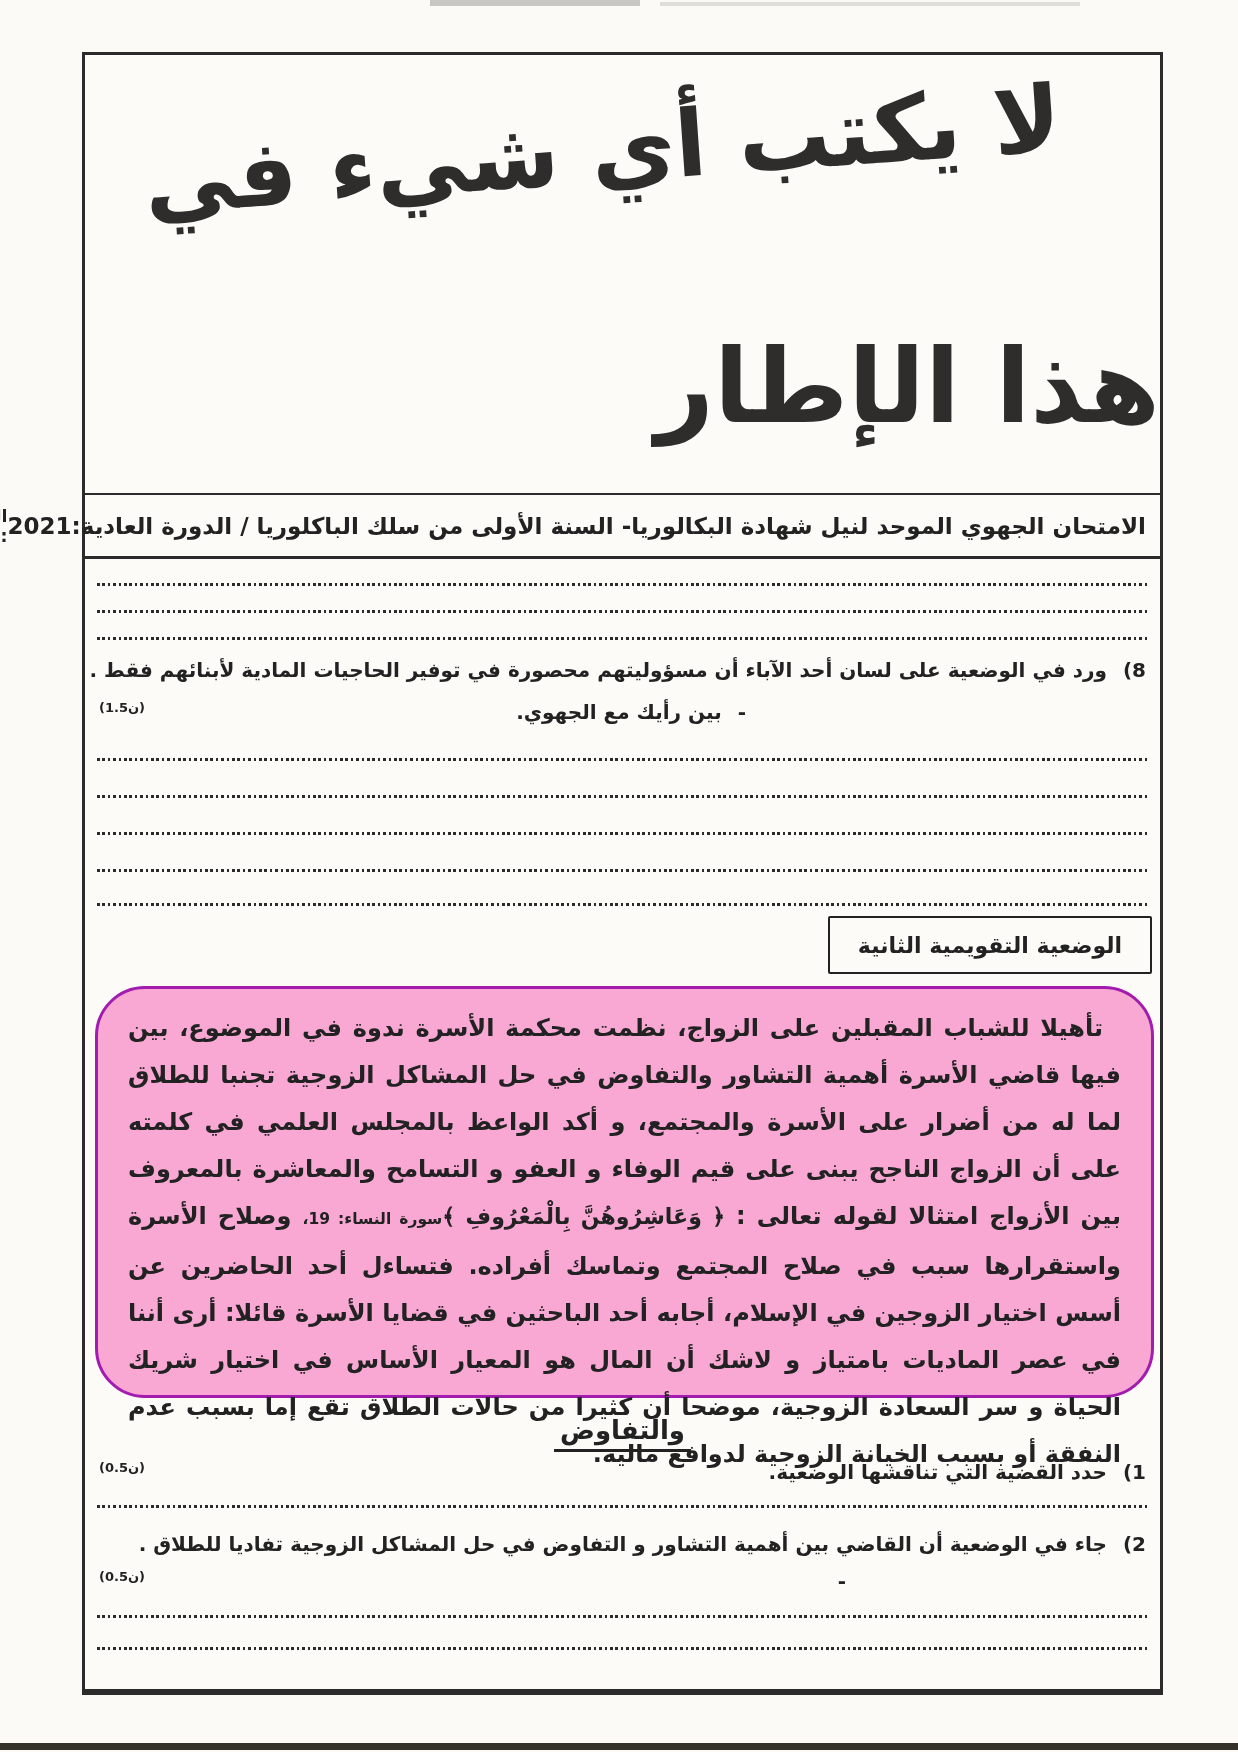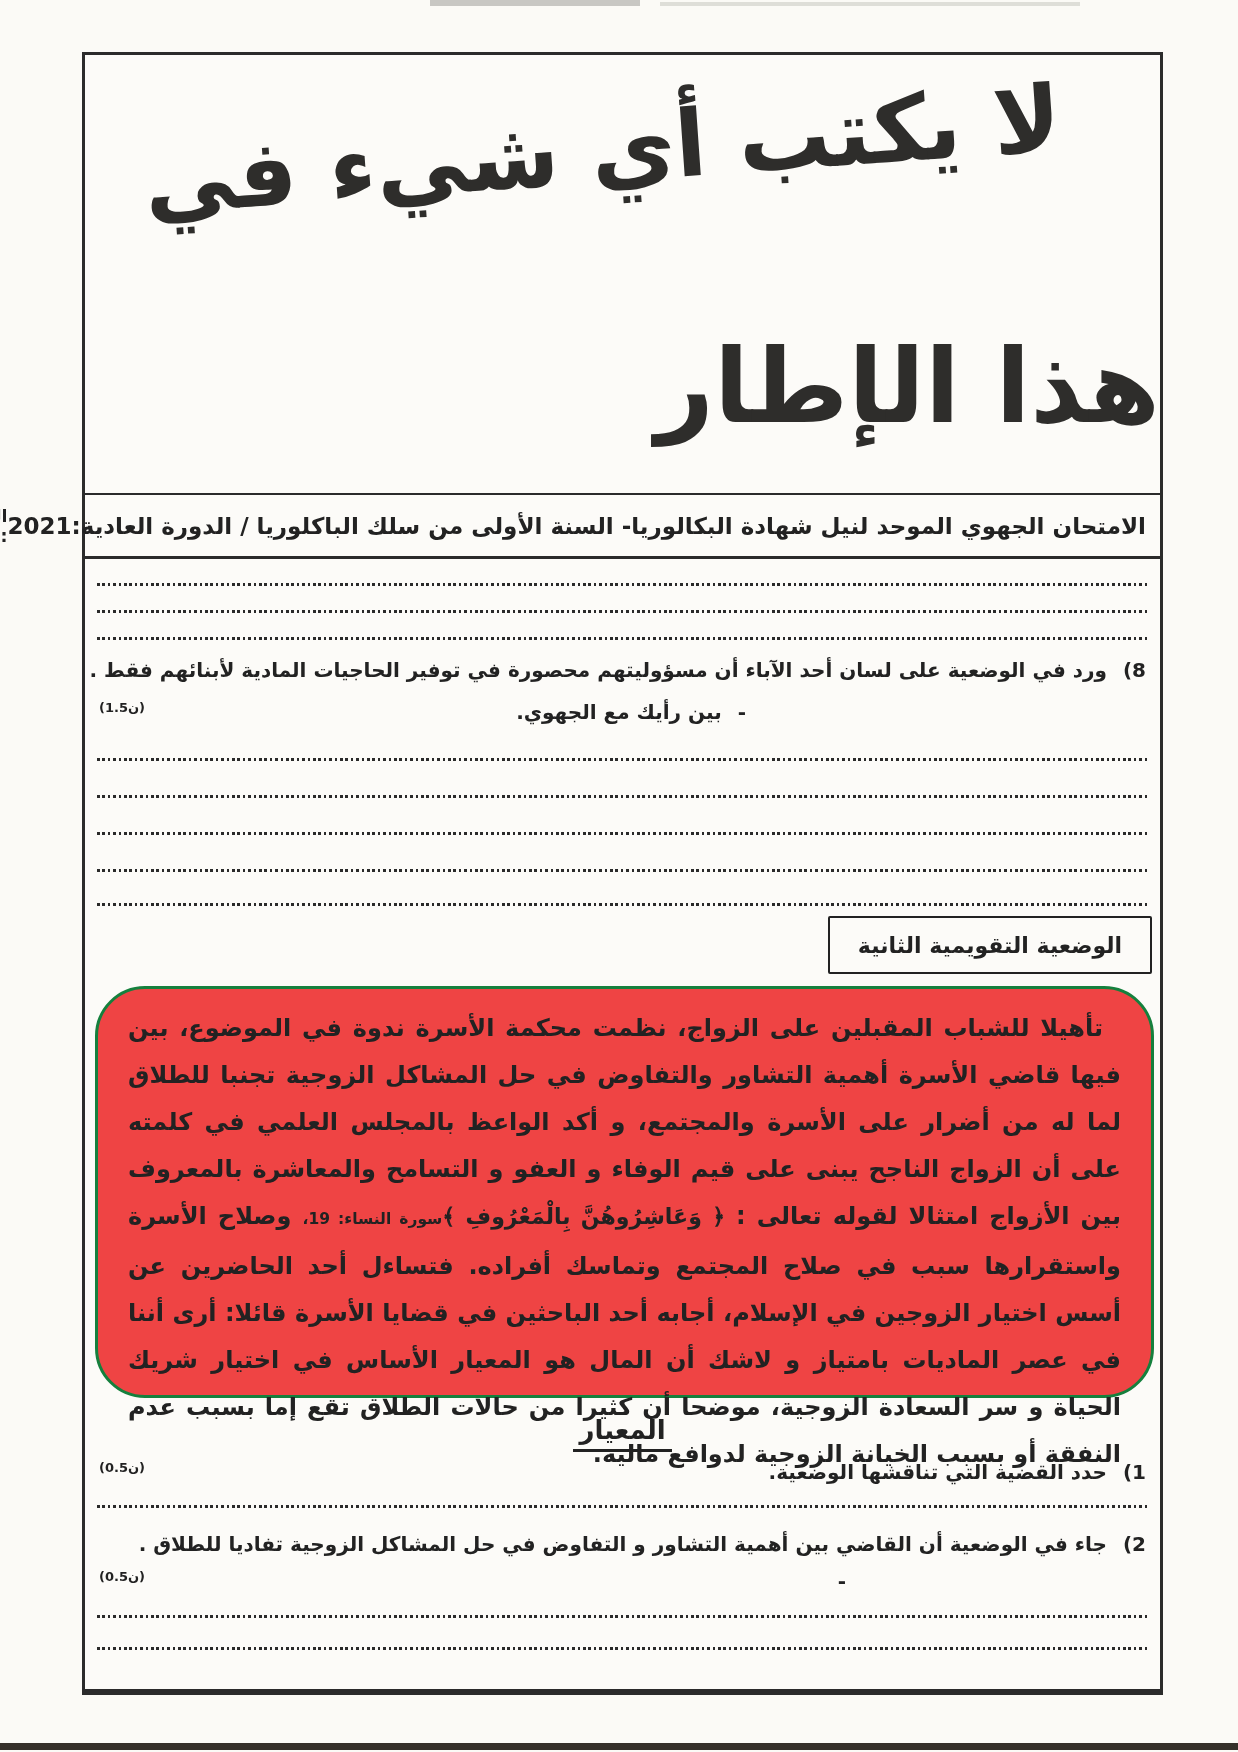--- a/index.html
+++ b/index.html
@@ -69,23 +69,23 @@
   .situation-box{
     position:absolute;top:861px;right:8px;width:320px;height:54px;
     border:2.5px solid #222;border-radius:2px;
     display:flex;align-items:center;justify-content:center;
     font-size:22px;font-weight:700;background:#fcfbf8;
   }
 
   
   .para-box{
     position:absolute;top:931px;left:10px;right:6px;height:412px;
-    border:3px solid #15803d;border-radius:50px;
+    border:3px solid #a21caf;border-radius:50px;
     padding:16px 30px;box-sizing:border-box;
-    background:#ef4444;
+    background:#f9a8d4;
   }
   .para-text{
     margin:0;font-size:24px;font-weight:700;line-height:47px;
     text-align:justify;text-align-last:right;direction:rtl;
     text-indent:18px;
   }
   .verse{font-size:22px;}
   .verse-ref{font-size:15.5px;}
 
   
@@ -144,21 +144,21 @@
 
     <div class="situation-box">
       <span>الوضعية التقويمية الثانية</span>
     </div>
 
     <div class="para-box">
       <p class="para-text"><span>تأهيلا للشباب المقبلين على الزواج، نظمت محكمة الأسرة ندوة في الموضوع، بين فيها قاضي الأسرة أهمية التشاور والتفاوض في حل المشاكل الزوجية تجنبا للطلاق لما له من أضرار على الأسرة والمجتمع، و أكد الواعظ بالمجلس العلمي في كلمته على أن الزواج الناجح يبنى على قيم الوفاء و العفو و التسامح والمعاشرة بالمعروف بين الأزواج امتثالا لقوله تعالى : </span><span class="verse">﴿ وَعَاشِرُوهُنَّ بِالْمَعْرُوفِ ﴾</span><span class="verse-ref">سورة النساء: 19،</span><span> وصلاح الأسرة واستقرارها سبب في صلاح المجتمع وتماسك أفراده. فتساءل أحد الحاضرين عن أسس اختيار الزوجين في الإسلام، أجابه أحد الباحثين في قضايا الأسرة قائلا: أرى أننا في عصر الماديات بامتياز و لاشك أن المال هو المعيار الأساس في اختيار شريك الحياة و سر السعادة الزوجية، موضحا أن كثيرا من حالات الطلاق  تقع إما بسبب عدم النفقة أو بسبب الخيانة الزوجية لدوافع مالية.</span></p>
     </div>
 
     <div class="questions-heading">
-      <span>المعيار</span>
+      <span>والتفاوض</span>
     </div>
 
     <div class="q-row" style="top:1405px">
       <div class="q-main">
         <span>1)</span>
         <span>حدد القضية التي تناقشها الوضعية.</span>
       </div>
       <div class="q-points">(ن0.5)</div>
     </div>
 

